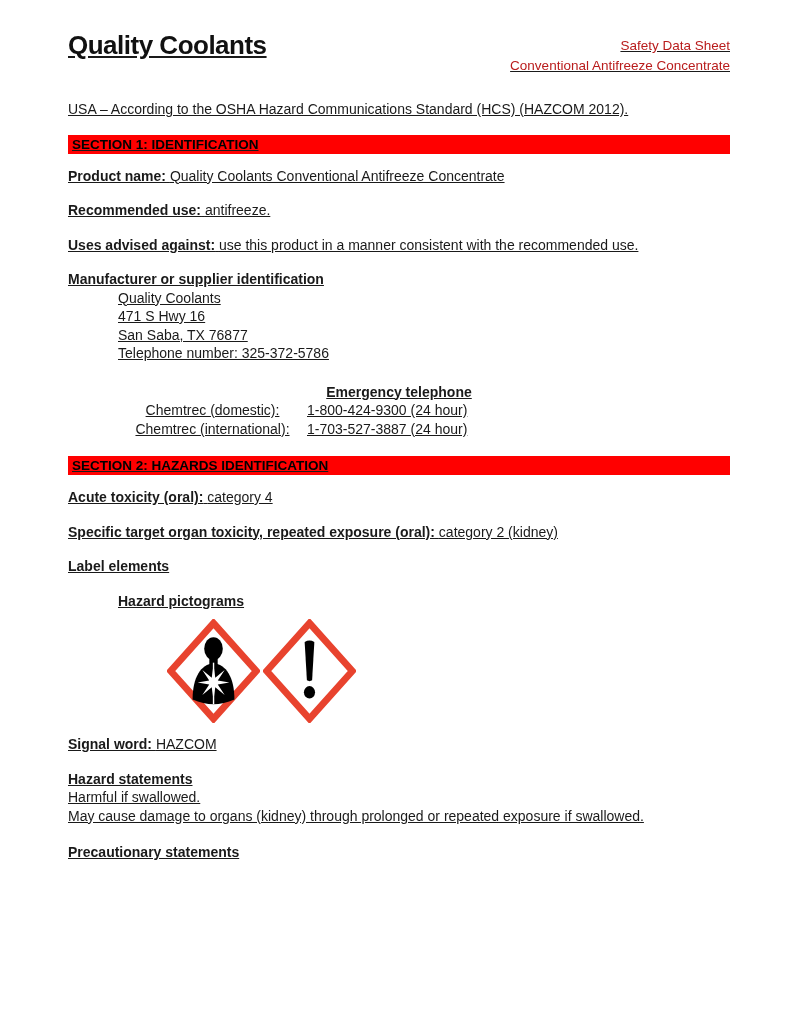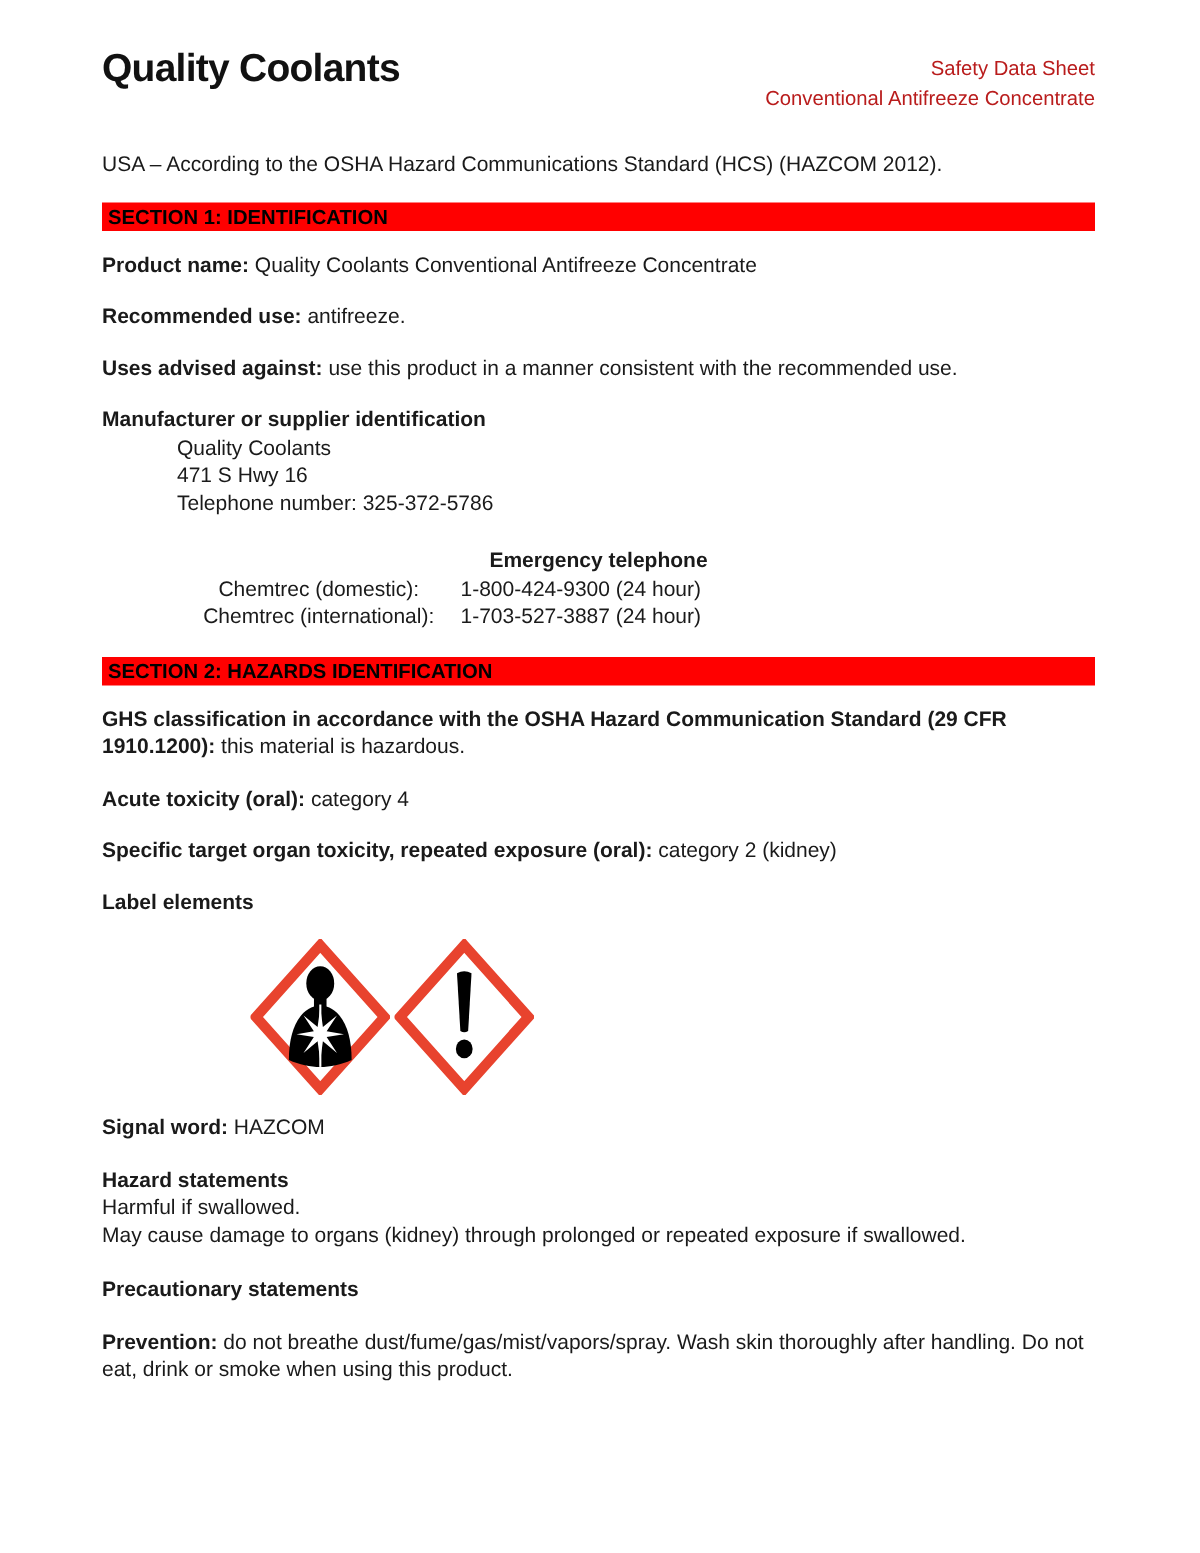--- a/index.html
+++ b/index.html
@@ -12,20 +12,21 @@
   body{
     width:800px;height:1035px;
     font-family:"Liberation Sans","DejaVu Sans",sans-serif;
     color:var(--text);
     overflow:hidden;
   }
   .page{
     width:800px;height:1035px;
     padding:30px 70px 0 68px;
     background:#fff;
+    text-decoration:underline;
   }
   
   .hdr{
     display:flex;justify-content:space-between;align-items:flex-start;
     margin-bottom:24px;
   }
   .hdr h1{
     font-size:26px;line-height:30px;font-weight:800;
     letter-spacing:-0.5px;color:#111;
   }
@@ -86,46 +87,47 @@
 
   <p class="para"><b>Product name:</b> <span>Quality Coolants Conventional Antifreeze Concentrate</span></p>
   <p class="para"><b>Recommended use:</b> <span>antifreeze.</span></p>
   <p class="para"><b>Uses advised against:</b> <span>use this product in a manner consistent with the recommended use.</span></p>
 
   <div class="block addr">
     <div class="line"><b>Manufacturer or supplier identification</b></div>
     <div class="indent">
       <div class="line">Quality Coolants</div>
       <div class="line">471 S Hwy 16</div>
+      <div class="line">San Saba, TX 76877</div>
       <div class="line">Telephone number: 325-372-5786</div>
     </div>
   </div>
 
   <div class="block addr emg">
     <div class="line"><b>Emergency telephone</b></div>
     <div class="indent">
       <div class="tbl-row">
         <span class="line cell-label">Chemtrec (domestic):</span>
         <span class="line">1-800-424-9300 (24 hour)</span>
       </div>
       <div class="tbl-row">
         <span class="line cell-label">Chemtrec (international):</span>
         <span class="line">1-703-527-3887 (24 hour)</span>
       </div>
     </div>
   </div>
 
   <div class="banner sec2">SECTION 2: HAZARDS IDENTIFICATION</div>
 
-  <p class="para"><b>GHS classification in accordance with the OSHA Hazard Communication Standard (29 CFR 1910.1200):</b> <span>this material is hazardous.</span></p>
   <p class="para"><b>Acute toxicity (oral):</b> <span>category 4</span></p>
   <p class="para"><b>Specific target organ toxicity, repeated exposure (oral):</b> <span>category 2 (kidney)</span></p>
 
   <p class="para"><b>Label elements</b></p>
 
+  <p class="picto-heading"><b>Hazard pictograms</b></p>
 
   <div class="picto-row">
     <svg width="93" height="104" viewBox="0 0 100 100" preserveAspectRatio="none">
       <polygon class="ghs-diamond" points="50,4 96,50 50,96 4,50"></polygon>
       <g class="ghs-symbol">
         <ellipse cx="50" cy="28.5" rx="10" ry="11"></ellipse>
         <rect x="45.5" y="35" width="9" height="10"></rect>
         <path d="M27.5,77.5 C27.5,56 36.5,43.5 50,42.5 C63.5,43.5 72.5,56 72.5,77.5
                  C65,80.5 57,82 50,82 C43,82 35,80.5 27.5,77.5 Z"></path>
       </g>
@@ -146,15 +148,14 @@
   <p class="para"><b>Signal word:</b> <span>HAZCOM</span></p>
 
   <div class="block">
     <div class="line"><b>Hazard statements</b></div>
     <div class="line">Harmful if swallowed.</div>
     <div class="line">May cause damage to organs (kidney) through prolonged or repeated exposure if swallowed.</div>
   </div>
 
   <p class="para" style="margin-top:18px;"><b>Precautionary statements</b></p>
 
-  <p class="para"><b>Prevention:</b> <span>do not breathe dust/fume/gas/mist/vapors/spray. Wash skin thoroughly after handling. Do not eat, drink or smoke when using this product.</span></p>
 
 </div>
 
 </body></html>

